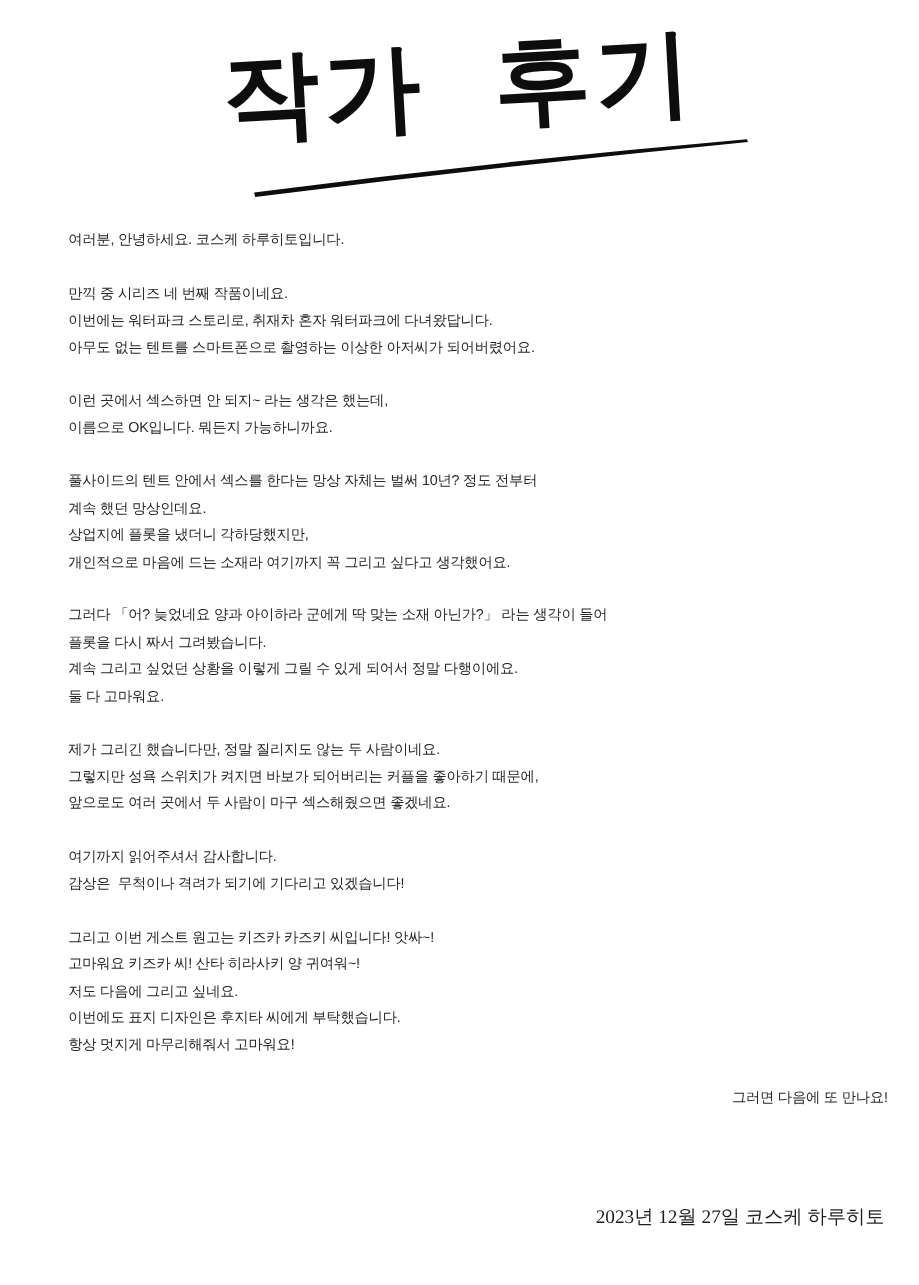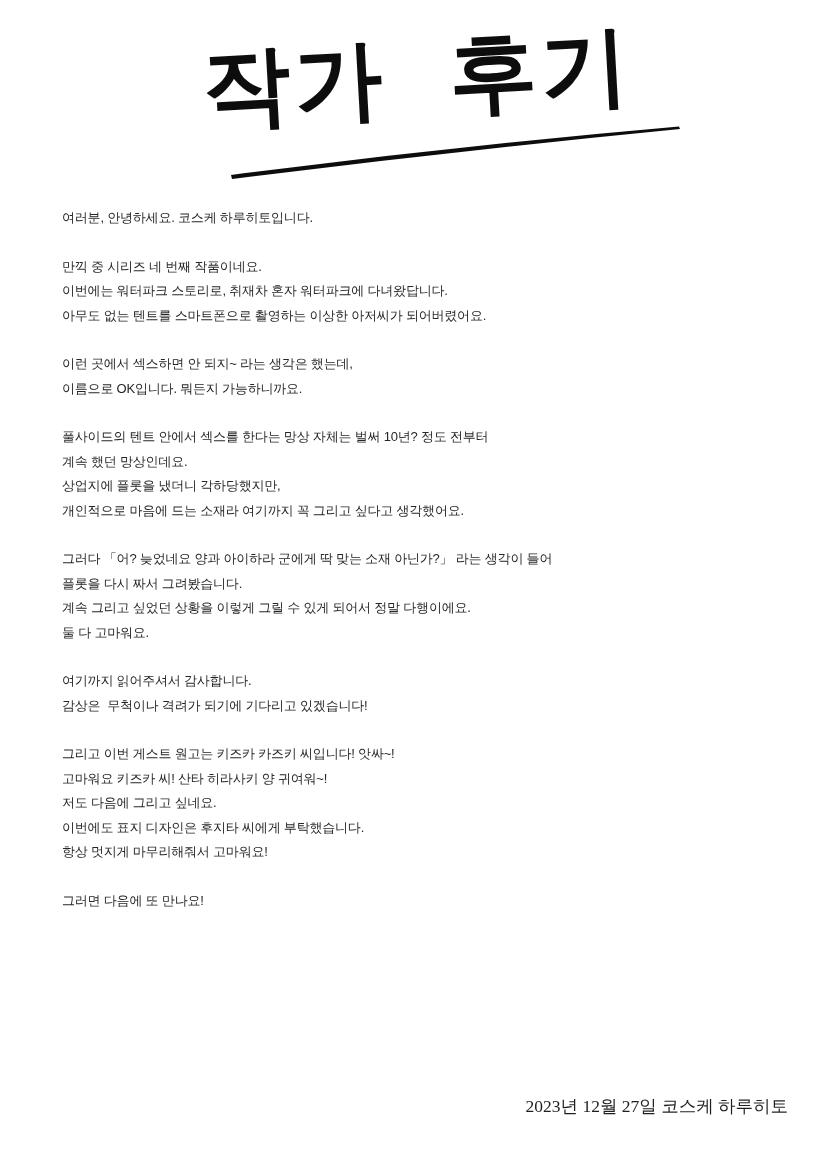--- a/index.html
+++ b/index.html
@@ -41,24 +41,24 @@
     top: 206px;
     width: 745px;
     font-size: 13px;
     line-height: 24.5px;
     letter-spacing: -0.2px;
   }
   .paragraph {
     white-space: pre-wrap;
     margin-bottom: 24px;
   }
-  .paragraph:last-child { margin-bottom: 0; }
+  .paragraph:last-child { margin-bottom: 0; text-align: right; }
   .signature {
     position: absolute;
-    right: 47px;
+    right: 31px;
     top: 1094px;
     font-size: 17.5px;
     color: #1f1f1f;
     font-family: "Liberation Serif", "DejaVu Serif", serif;
     white-space: nowrap;
   }
 </style>
 </head>
 <body>
 
@@ -78,20 +78,23 @@
     <p class="paragraph">이런 곳에서 섹스하면 안 되지~ 라는 생각은 했는데,
 이름으로 OK입니다. 뭐든지 가능하니까요.</p>
     <p class="paragraph">풀사이드의 텐트 안에서 섹스를 한다는 망상 자체는 벌써 10년? 정도 전부터
 계속 했던 망상인데요.
 상업지에 플롯을 냈더니 각하당했지만,
 개인적으로 마음에 드는 소재라 여기까지 꼭 그리고 싶다고 생각했어요.</p>
     <p class="paragraph">그러다 「어? 늦었네요 양과 아이하라 군에게 딱 맞는 소재 아닌가?」 라는 생각이 들어
 플롯을 다시 짜서 그려봤습니다.
 계속 그리고 싶었던 상황을 이렇게 그릴 수 있게 되어서 정말 다행이에요.
 둘 다 고마워요.</p>
+    <p class="paragraph">제가 그리긴 했습니다만, 정말 질리지도 않는 두 사람이네요.
+그렇지만 성욕 스위치가 켜지면 바보가 되어버리는 커플을 좋아하기 때문에,
+앞으로도 여러 곳에서 두 사람이 마구 섹스해줬으면 좋겠네요.</p>
     <p class="paragraph">여기까지 읽어주셔서 감사합니다.
 감상은  무척이나 격려가 되기에 기다리고 있겠습니다!</p>
     <p class="paragraph">그리고 이번 게스트 원고는 키즈카 카즈키 씨입니다! 앗싸~!
 고마워요 키즈카 씨! 산타 히라사키 양 귀여워~!
 저도 다음에 그리고 싶네요.
 이번에도 표지 디자인은 후지타 씨에게 부탁했습니다.
 항상 멋지게 마무리해줘서 고마워요!</p>
     <p class="paragraph">그러면 다음에 또 만나요!</p>
   </div>
 

